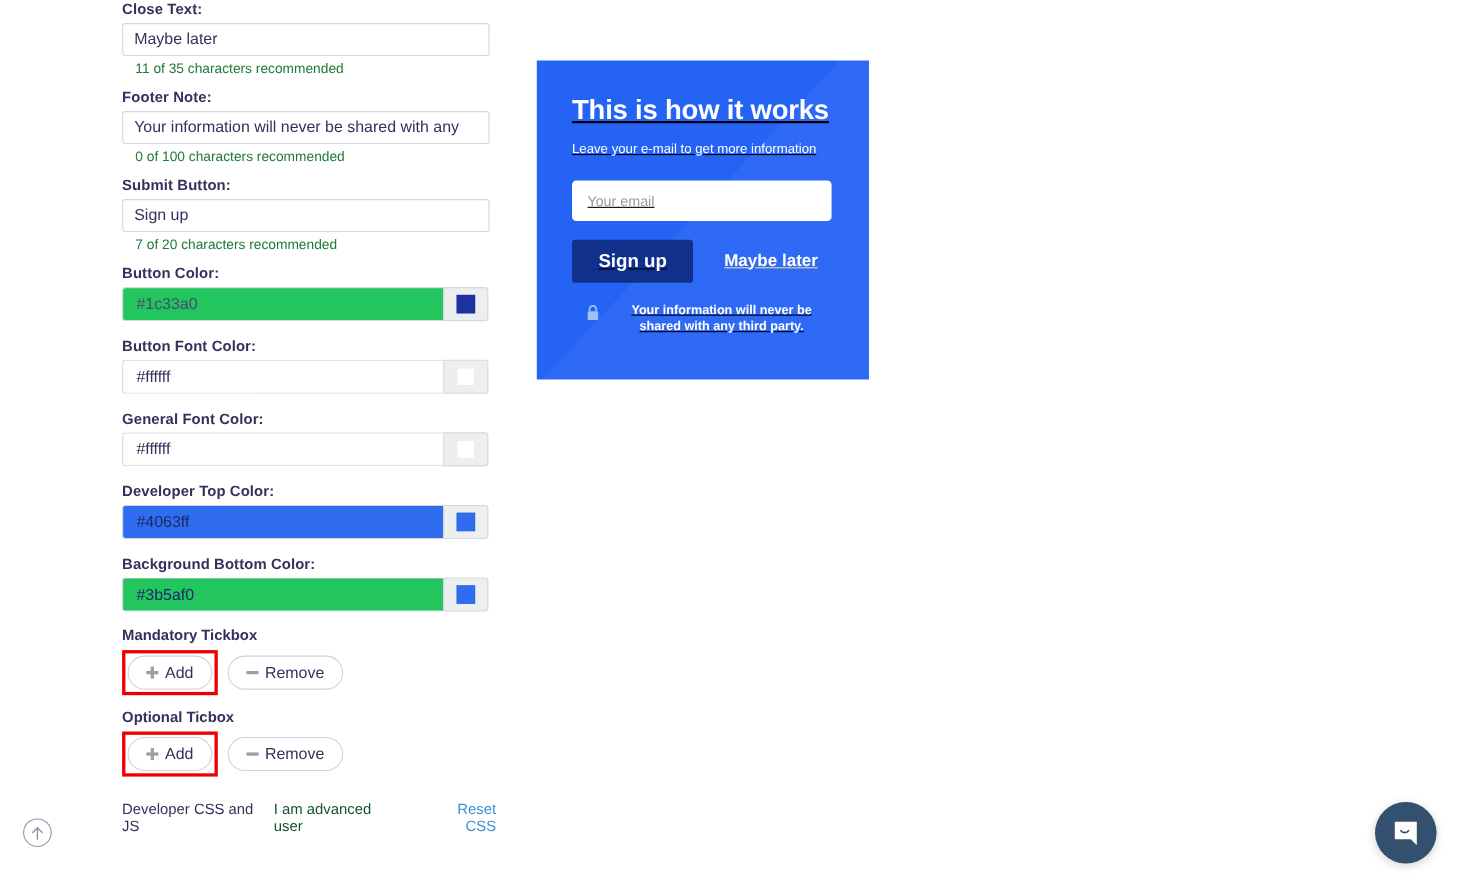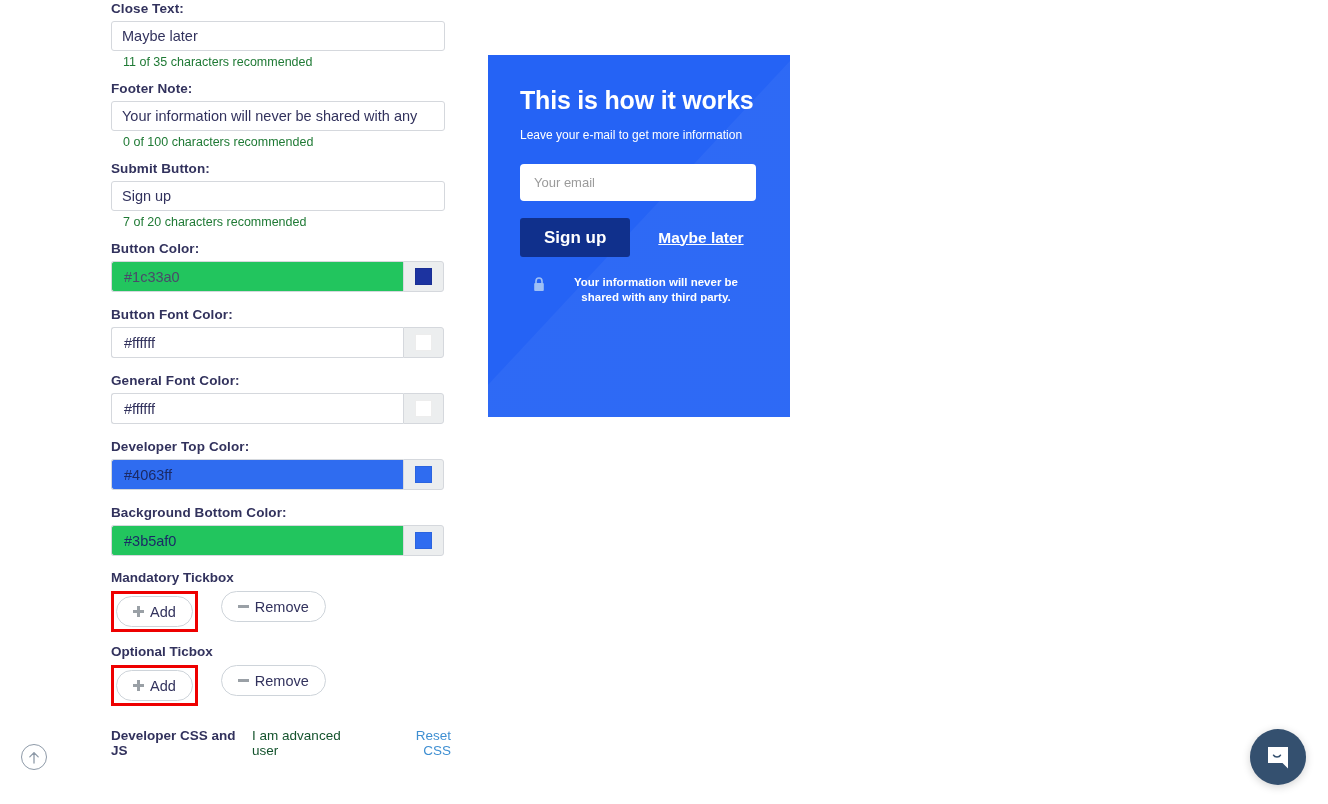--- a/index.html
+++ b/index.html
@@ -83,21 +83,21 @@
     border: 1px solid rgba(0,0,0,0.07);
   }
 
   
   .tickbox-label {
     font-size: 13.5px;
     font-weight: bold;
     color: #32325d;
     margin: 12px 0 6px 0;
   }
-  .btn-row { display: flex; gap: 23px; align-items: flex-start; }
+  .btn-row { display: flex; gap: 9px; align-items: center; }
   .highlight-box {
     border: 3px solid #ee0000;
     padding: 2px;
     display: inline-block;
     line-height: 0;
   }
   .pill-btn {
     display: inline-flex;
     align-items: center;
     gap: 6px;
@@ -129,44 +129,45 @@
     background: #9aa0a6;
   }
 
   
   .dev-row {
     display: flex;
     align-items: baseline;
     margin-top: 22px;
     font-size: 13.5px;
   }
-  .dev-title { font-weight: bold; color: #32325d; }
+  .dev-title { font-weight: normal; color: #32325d; }
   .dev-link {
     color: #14532d;
     margin-left: 6px;
     text-decoration: none;
     cursor: pointer;
   }
   .dev-reset {
     color: #3f8fd2;
     margin-left: 26px;
     text-decoration: none;
     cursor: pointer;
     text-align: right;
   }
 
   
   .preview {
     position: absolute;
     left: 488px; top: 55px;
-    width: 302px; height: 362px;
+    width: 302px; height: 290px;
     background:
       linear-gradient(133deg, rgba(255,255,255,0) 48%, rgba(255,255,255,0.045) 48.2%),
       linear-gradient(180deg, #2563f5 0%, #2563f5 100%);
     overflow: hidden;
+    text-decoration: underline;
   }
   .preview-inner { padding: 30px 32px 0 32px; }
   .pv-title {
     color: #ffffff;
     font-size: 25px;
     font-weight: bold;
     margin: 0 0 9px 0;
     letter-spacing: -.2px;
     line-height: 30px;
   }

